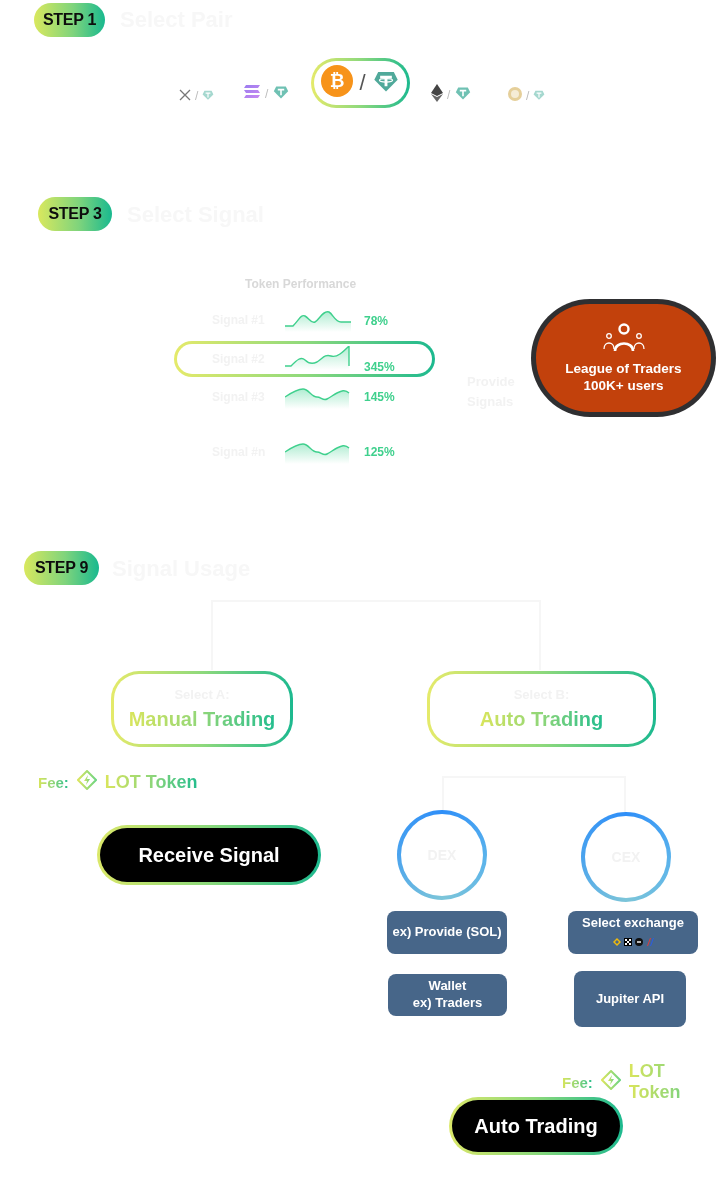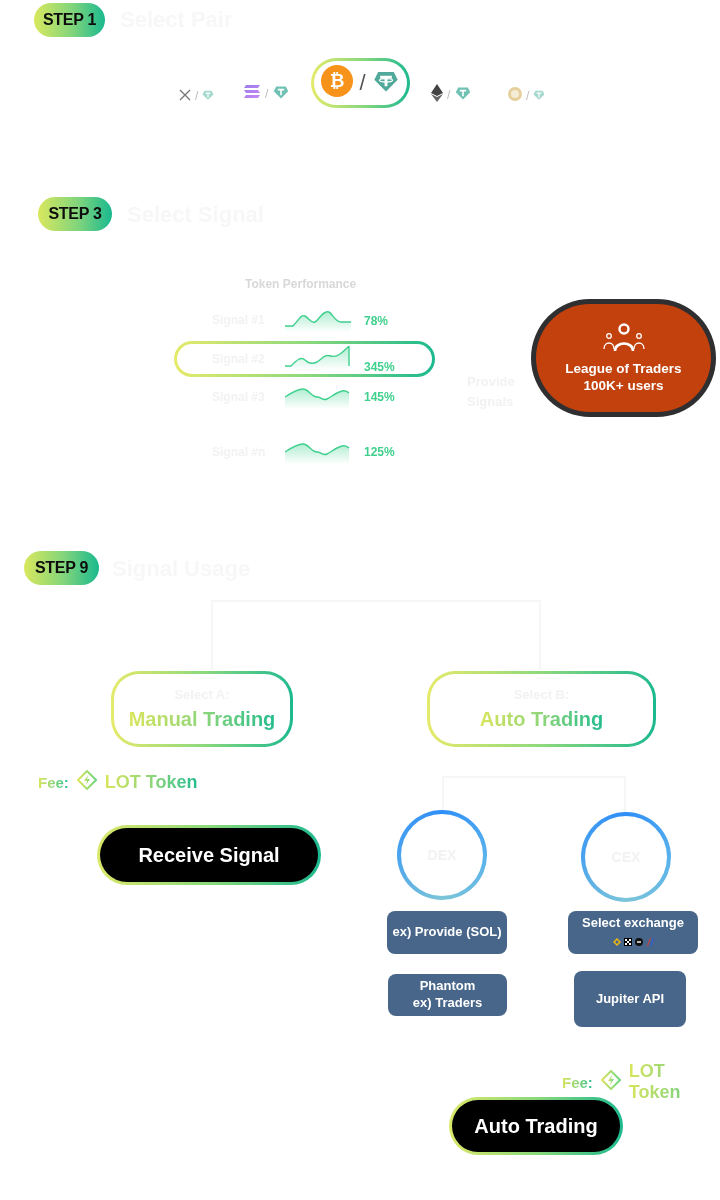--- a/index.html
+++ b/index.html
@@ -294,21 +294,21 @@
 <div class="ring" style="left:581px; top:812px; width:90px; height:90px;">
   <div class="inner">
       <span class="faint" style="font-size:14px;">CEX</span>
     </div>
 </div>
 
 <div class="blue-box" style="left:387px; top:911px; width:120px; height:43px;">
   <span>ex) Provide (SOL)</span>
 </div>
 <div class="blue-box" style="left:388px; top:974px; width:119px; height:42px;">
-  <span>Phantom</span>
+  <span>Wallet</span>
   <span>ex) Traders</span>
 </div>
 
 <div class="blue-box" style="left:568px; top:911px; width:130px; height:43px;">
   <span>Select exchange</span>
   <span style="display:flex; gap:3px; margin-top:2px;">
     <span><svg width="8" height="8" viewBox="0 0 8 8">
           <path d="M4 0 L8 4 L4 8 L0 4 Z" fill="#f0b90b"></path>
           <path d="M4 2 L6 4 L4 6 L2 4 Z" fill="#476689"></path>
         </svg></span>

